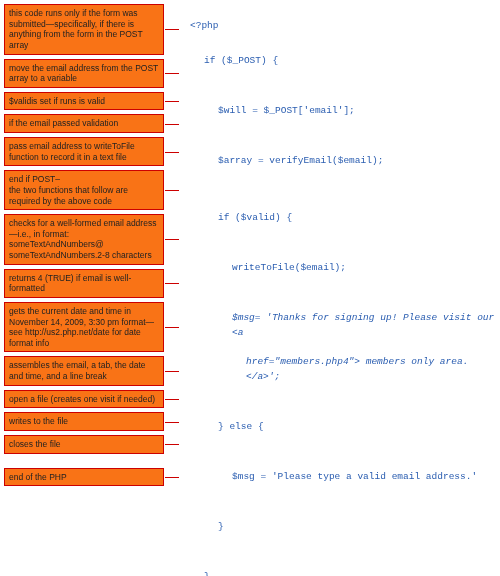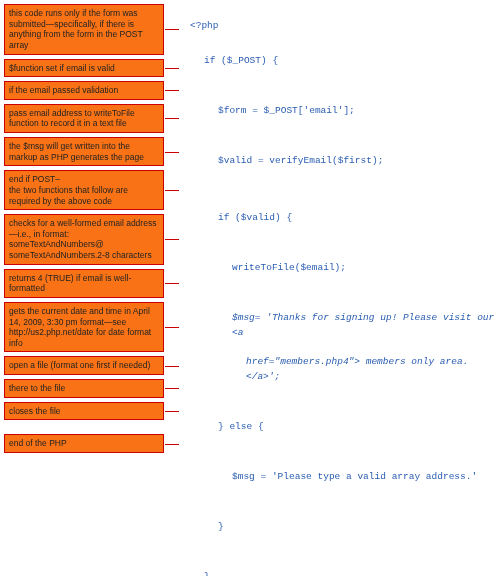--- a/index.html
+++ b/index.html
@@ -53,55 +53,56 @@
   .code .i3 { padding-left: 42px; display: block; }
   .code .i4 { padding-left: 56px; display: block; }
   .gap { height: 6px; display: block; }
   .wrap { white-space: pre-wrap; font-style: italic; }
 </style>
 </head>
 <body>
 
 <div class="annotations">
   <div class="anno">this code runs only if the form was submitted—specifically, if there is anything from the form in the POST array</div>
-  <div class="anno">$function set if email is valid</div>
+  <div class="anno">move the email address from the POST array to a variable</div>
+  <div class="anno">$validis set if runs is valid</div>
   <div class="anno">if the email passed validation</div>
   <div class="anno">pass email address to writeToFile function to record it in a text file</div>
-  <div class="anno">the $msg will get written into the markup as PHP generates the page</div>
   <div class="anno" style="white-space:pre-line">end if POST–
 the two functions that follow are required by the above code</div>
   <div class="anno">checks for a well-formed email address—i.e., in format: someTextAndNumbers@ someTextAndNumbers.2-8 characters</div>
   <div class="anno">returns 4 (TRUE) if email is well-formatted</div>
-  <div class="anno">gets the current date and time in April 14, 2009, 3:30 pm format—see http://us2.php.net/date for date format info</div>
-  <div class="anno">open a file (format one first if needed)</div>
-  <div class="anno">there to the file</div>
+  <div class="anno">gets the current date and time in November 14, 2009, 3:30 pm format—see http://us2.php.net/date for date format info</div>
+  <div class="anno">assembles the email,  a tab, the date and time, and a line break</div>
+  <div class="anno">open a file (creates one visit if needed)</div>
+  <div class="anno">writes to the file</div>
   <div class="anno">closes the file</div>
   <div style="height:10px"></div>
   <div class="anno">end of the PHP</div>
 </div>
 
 <div class="code">
 <span>&lt;?php</span>
 <span class="gap"></span>
 <span class="i1">if ($_POST) {</span>
 <span class="gap"></span>
-<span class="i2">$form = $_POST['email'];</span>
+<span class="i2">$will = $_POST['email'];</span>
 <span class="gap"></span>
-<span class="i2">$valid = verifyEmail($first);</span>
+<span class="i2">$array = verifyEmail($email);</span>
 <span class="gap"></span><span class="gap"></span>
 <span class="i2">if ($valid) {</span>
 <span class="gap"></span>
 <span class="i3">writeToFile($email);</span>
 <span class="gap"></span>
 <span class="i3 wrap">$msg= 'Thanks for signing up! Please visit our &lt;a</span>
 <span class="i4 wrap">href="members.php4"&gt; members only area.&lt;/a&gt;';</span>
 <span class="gap"></span>
 <span class="i2">} else {</span>
 <span class="gap"></span>
-<span class="i3">$msg = 'Please type a valid array address.'</span>
+<span class="i3">$msg = 'Please type a valid email address.'</span>
 <span class="gap"></span>
 <span class="i2">}</span>
 <span class="gap"></span>
 <span class="i1">}</span>
 
 
 
 
 
 

